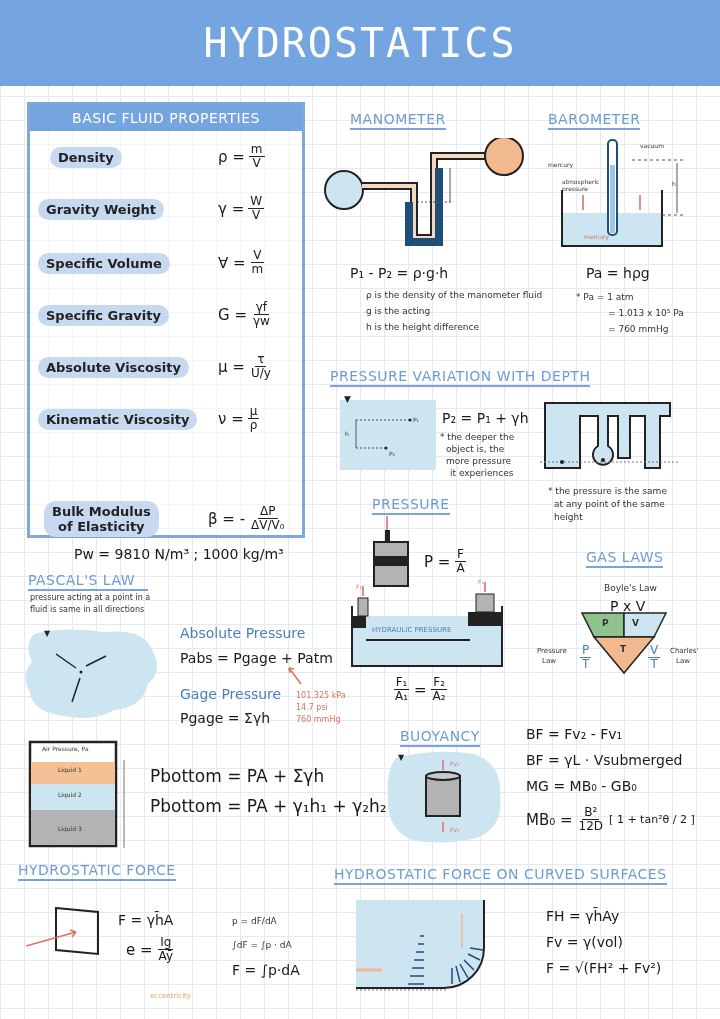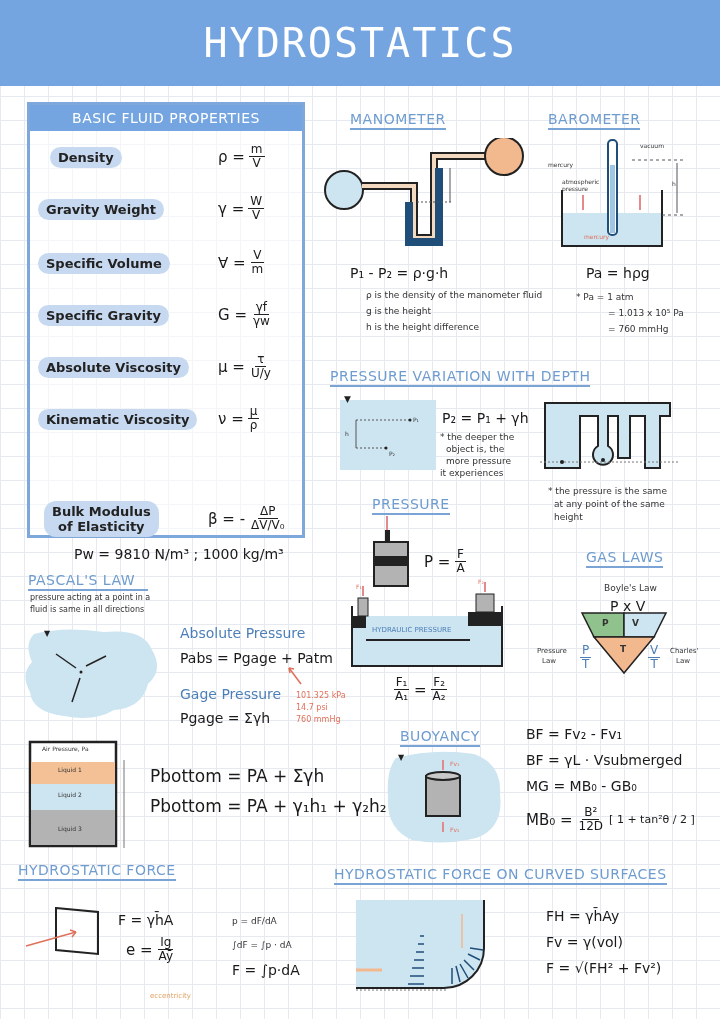--- a/index.html
+++ b/index.html
@@ -149,21 +149,21 @@
   <circle cx="22" cy="52" r="19" fill="#cde4f1" stroke="#222" stroke-width="2"></circle>
   <path d="M40 48 H92 V100 H112 V18 H170" fill="none" stroke="#222" stroke-width="8"></path>
   <path d="M40 48 H92 V100 H112 V18 H170" fill="none" stroke="#f2d9c0" stroke-width="4"></path>
   <path d="M87 64 V104 H117 V30" fill="none" stroke="#1f4e79" stroke-width="8"></path>
   <circle cx="182" cy="18" r="19" fill="#f2b98f" stroke="#222" stroke-width="2"></circle>
   <line x1="95" y1="64" x2="130" y2="64" stroke="#555" stroke-dasharray="2,2"></line>
   <line x1="128" y1="30" x2="128" y2="64" stroke="#555" stroke-width="1"></line>
 </svg>
 <div class="abs eq" style="left:350px;top:265px">P₁ - P₂ = ρ·g·h</div>
 <div class="abs small" style="left:366px;top:290px">ρ is the density of the manometer fluid</div>
-<div class="abs small" style="left:366px;top:306px">g is the height</div>
+<div class="abs small" style="left:366px;top:306px">g is the acting</div>
 <div class="abs small" style="left:366px;top:322px">h is the height difference</div>
 
 <div class="sec-title" style="left:548px;top:111px">BAROMETER</div>
 <svg class="abs" style="left:560px;top:135px" width="130" height="115">
   <rect x="2" y="78" width="100" height="33" fill="#cde4f1"></rect>
   <path d="M2 55 V111 H102 V55" fill="none" stroke="#222" stroke-width="2"></path>
   <rect x="48" y="5" width="9" height="95" rx="4" fill="#fff" stroke="#1f4e79" stroke-width="2"></rect>
   <rect x="50" y="30" width="5" height="68" fill="#9fc6e3"></rect>
   <line x1="72" y1="25" x2="125" y2="25" stroke="#555" stroke-dasharray="3,3"></line>
   <line x1="102" y1="80" x2="125" y2="80" stroke="#555" stroke-dasharray="3,3"></line>
@@ -191,21 +191,21 @@
   <circle cx="72" cy="28" r="1.5" fill="#222"></circle>
     <circle cx="48" cy="56" r="1.5" fill="#222"></circle>
 </svg>
 <div class="abs tiny" style="left:413px;top:416px">P₁</div>
 <div class="abs tiny" style="left:389px;top:450px">P₂</div>
 <div class="abs tiny" style="left:345px;top:430px">h</div>
 <div class="abs eq" style="left:442px;top:410px">P₂ = P₁ + γh</div>
 <div class="abs small" style="left:440px;top:432px">* the deeper the</div>
 <div class="abs small" style="left:446px;top:444px">object is, the</div>
 <div class="abs small" style="left:446px;top:456px">more pressure</div>
-<div class="abs small" style="left:440px;top:468px">it experiences</div>
+<div class="abs small" style="left:450px;top:468px">it experiences</div>
 <svg class="abs" style="left:540px;top:398px" width="140" height="85">
   <path d="M5 5 H130 V18 H120 V70 H105 V18 H90 V60 H78 V18 H75 V18 H68 V48 A10 10 0 1 1 58 48 V18 H40 V70 H5 Z" fill="#cde4f1" stroke="#222" stroke-width="2"></path>
   <line x1="0" y1="64" x2="140" y2="64" stroke="#777" stroke-dasharray="2,2"></line>
   <circle cx="22" cy="64" r="2" fill="#222"></circle>
     <circle cx="63" cy="62" r="2" fill="#222"></circle>
 </svg>
 <div class="abs small" style="left:548px;top:486px">* the pressure is the same</div>
 <div class="abs small" style="left:554px;top:499px">at any point of the same</div>
 <div class="abs small" style="left:554px;top:512px">height</div>
 

